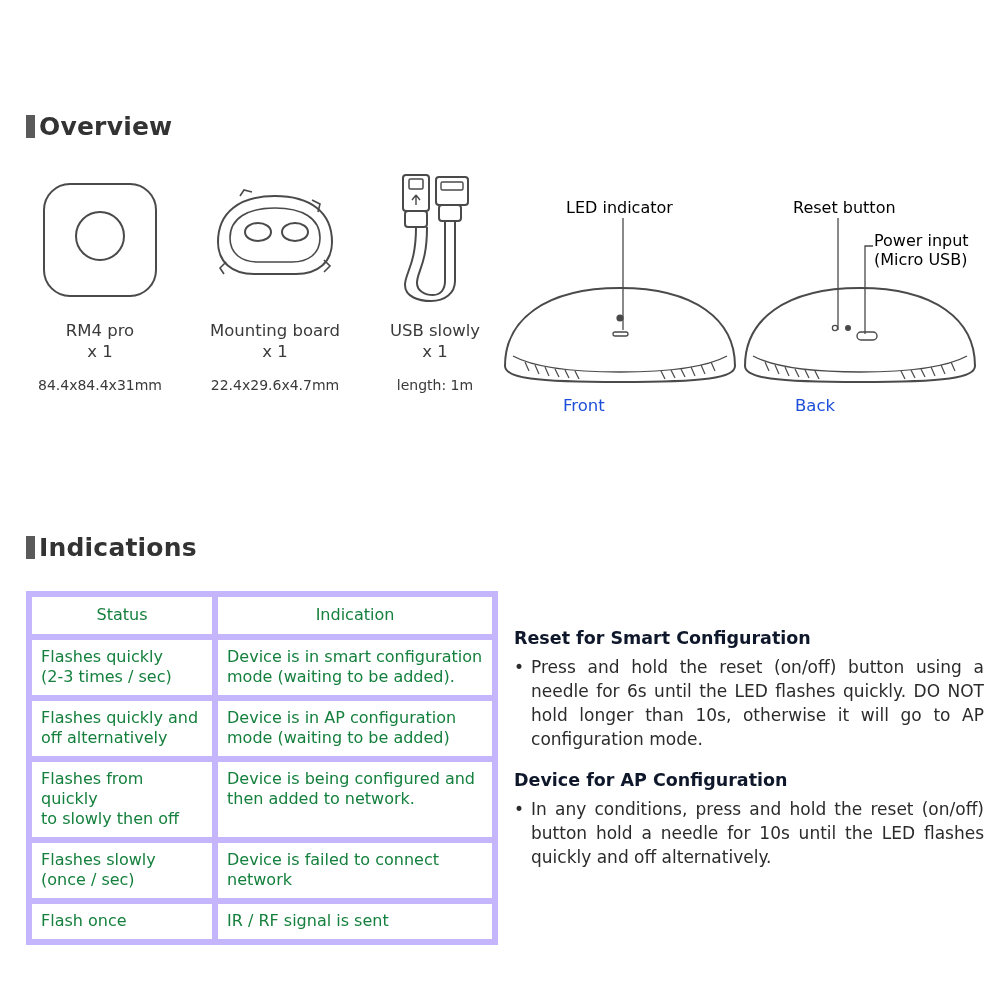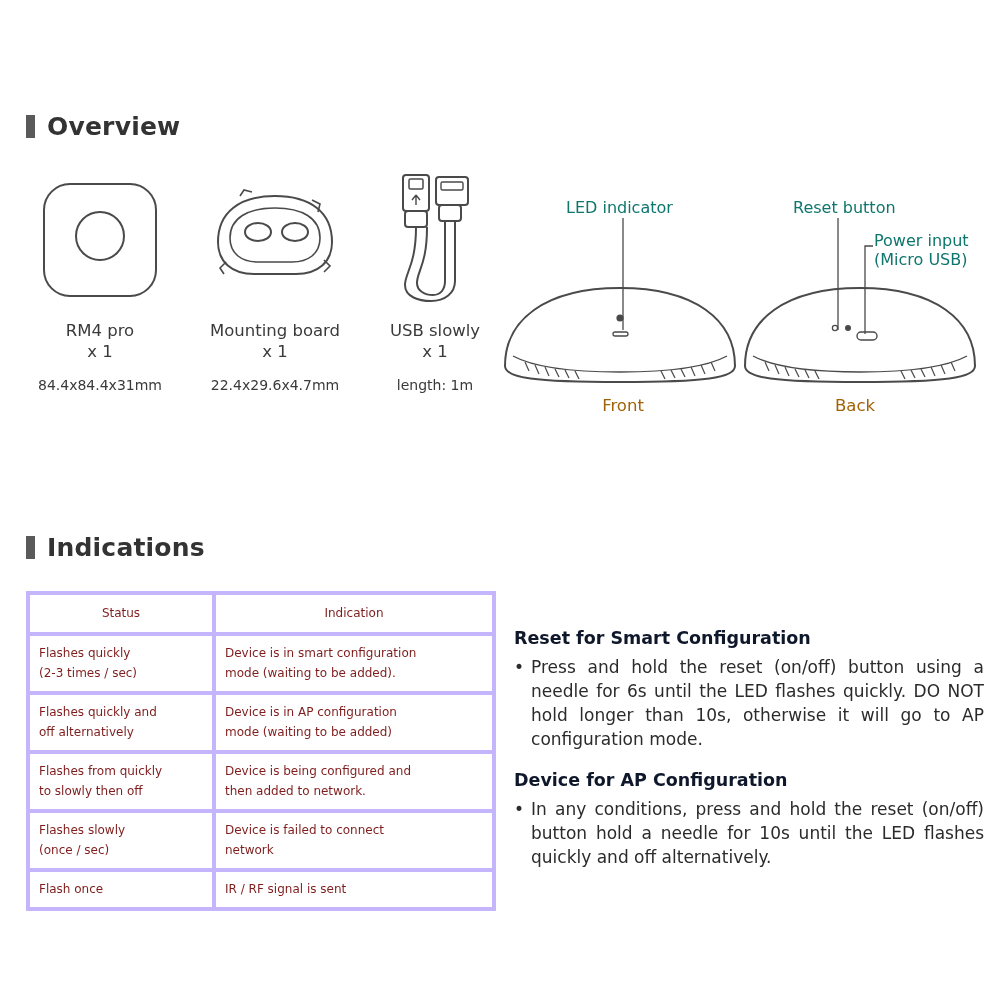--- a/index.html
+++ b/index.html
@@ -14,21 +14,21 @@
     font-family: "DejaVu Sans", sans-serif;
     color: #2b2b2b;
     overflow: hidden;
   }
 
   
   .section-heading {
     position: absolute;
     display: flex;
     align-items: center;
-    gap: 12px;
+    gap: 4px;
     font-size: 25px;
     font-weight: bold;
     color: #333333;
     letter-spacing: .2px;
   }
   .heading-bar {
     width: 9px;
     height: 23px;
     background: #5a5a5a;
     display: inline-block;
@@ -64,53 +64,52 @@
     align-items: center;
     justify-content: center;
   }
 
   
   #device-front { position: absolute; left: 495px; top: 270px; }
   #device-back  { position: absolute; left: 735px; top: 270px; }
   .view-label {
     position: absolute;
     font-size: 16.5px;
-    color: #a16207;
-    text-align: center;
+    color: #1d4ed8;
     width: 120px;
   }
   #front-label { left: 563px; top: 396px; }
   #back-label  { left: 795px; top: 396px; }
 
   .callout {
     position: absolute;
     font-size: 16px;
-    color: #0f766e;
+    color: #000000;
     line-height: 19px;
     white-space: pre-line;
   }
   #callout-led   { left: 566px; top: 198px; }
   #callout-reset { left: 793px; top: 198px; }
   #callout-power { left: 874px; top: 231px; }
 
   
   #indications-table {
     position: absolute;
     left: 26px;
     top: 591px;
     width: 466px;
     border-collapse: collapse;
     table-layout: fixed;
   }
   #indications-table td, #indications-table th {
-    border: 4px solid #c4b5fd;
+    border: 6px solid #c4b5fd;
     padding: 7px 9px 8px 9px;
-    font-size: 12px;
+    font-size: 16px;
     font-weight: normal;
-    color: #7f1d1d;
+    color: #15803d;
     vertical-align: top;
     line-height: 20px;
     white-space: pre-line;
   }
   #indications-table th {
     text-align: center;
     padding-top: 8px;
     padding-bottom: 9px;
   }
   #indications-table col.c1 { width: 186px; }

